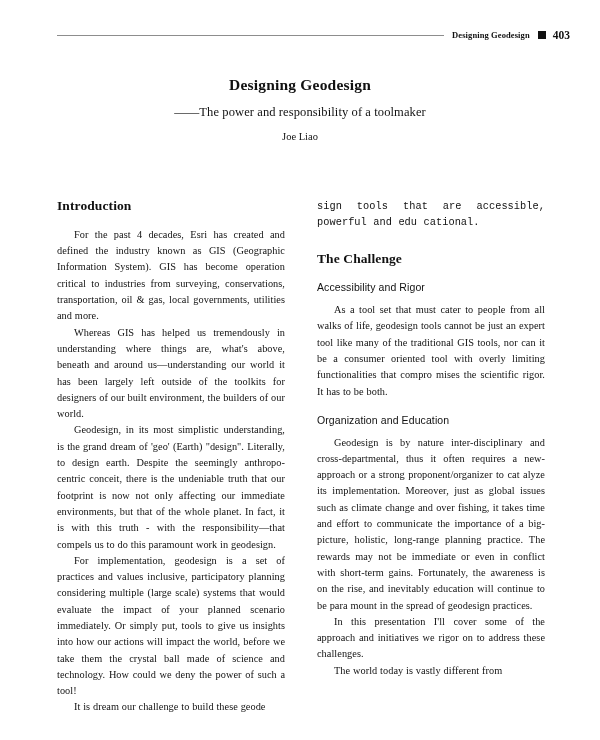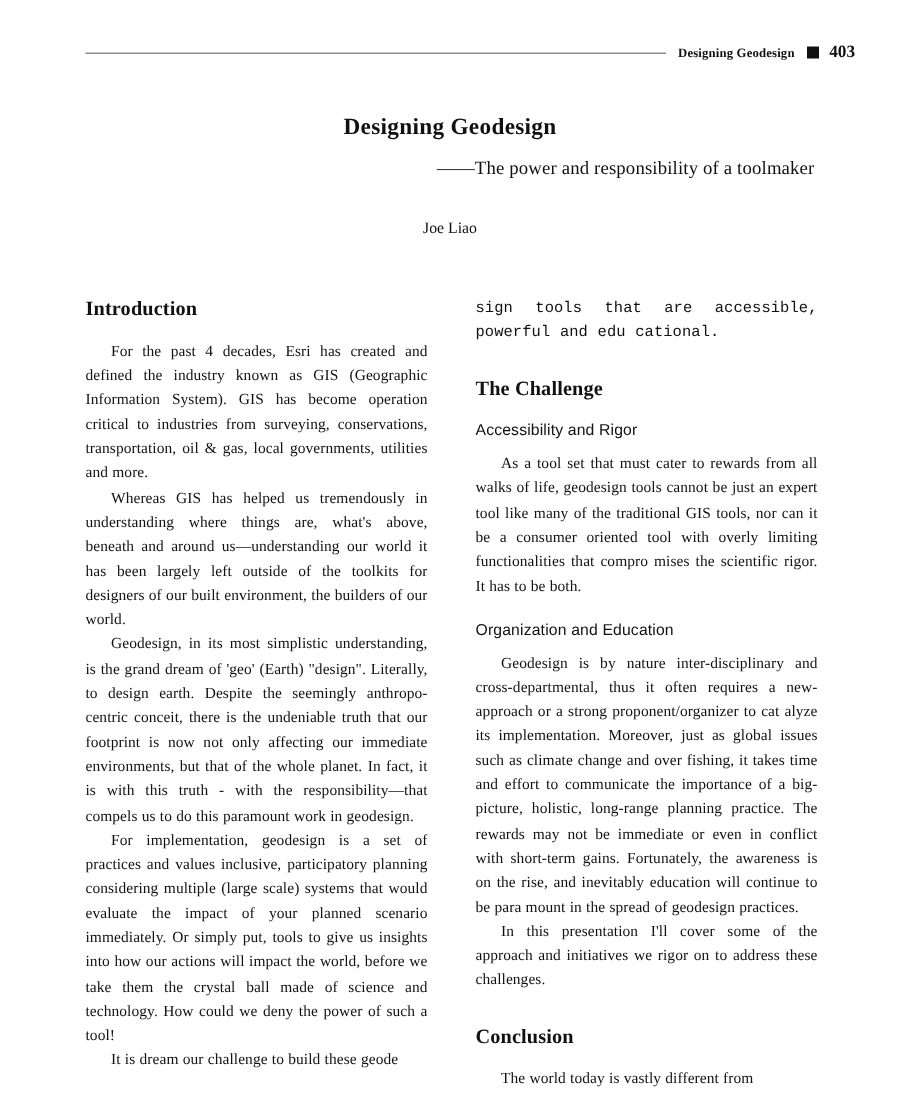--- a/index.html
+++ b/index.html
@@ -76,25 +76,24 @@
     letter-spacing: 0.2px;
     margin: 0;
     line-height: 1.2;
   }
   .article-subtitle {
     font-size: 12.5px;
     font-weight: normal;
     margin: 10px 0 0 0;
     line-height: 1.2;
     letter-spacing: 0.1px;
-    text-align: right;
   }
   .article-author {
     font-size: 10.5px;
-    margin: 27px 0 0 0;
+    margin: 11px 0 0 0;
     line-height: 1.2;
   }
 
   
   .columns {
     position: absolute;
     top: 198px;
     left: 57px;
     width: 488px;
     height: 552px;
@@ -168,24 +167,23 @@
       <p class="body">For implementation, geodesign is a set of practices and values  inclusive, participatory planning considering multiple (large scale) systems that would evaluate the impact of your planned scenario immediately. Or simply put, tools to give us insights into how our actions will impact the world, before we take them  the crystal ball made of science and technology. How could we deny the power of such a tool!</p>
       <p class="body">It is dream our challenge to build these geode</p>
     </div>
 
     <div class="col">
       <p class="body cont">sign tools that are accessible, powerful and edu cational.</p>
 
       <h2 class="sec-head spaced">The Challenge</h2>
 
       <h3 class="sub-head">Accessibility and Rigor</h3>
-      <p class="body">As a tool set that must cater to rewards from all walks of life, geodesign tools cannot be just an expert tool like many of the traditional GIS tools, nor can it be a consumer oriented tool with overly limiting functionalities that compro mises the scientific rigor. It has to be both.</p>
+      <p class="body">As a tool set that must cater to people from all walks of life, geodesign tools cannot be just an expert tool like many of the traditional GIS tools, nor can it be a consumer oriented tool with overly limiting functionalities that compro mises the scientific rigor. It has to be both.</p>
 
       <h3 class="sub-head">Organization and Education</h3>
       <p class="body">Geodesign is by nature inter-disciplinary and cross-departmental, thus it often requires a new-approach or a strong proponent/organizer to cat alyze its implementation. Moreover, just as global issues such as climate change and over fishing, it takes time and effort to communicate the importance of a big-picture, holistic, long-range planning practice. The rewards may not be immediate or even in conflict with short-term gains. Fortunately, the awareness is on the rise, and inevitably education will continue to be para mount in the spread of geodesign practices.</p>
       <p class="body">In this presentation I'll cover some of the approach and initiatives we rigor on to address these challenges.</p>
 
-      <h2 class="sec-head spaced">Conclusion</h2>
       <p class="body">The world today is vastly different from</p>
     </div>
 
   </div>
 </div>
 
 </body></html>

